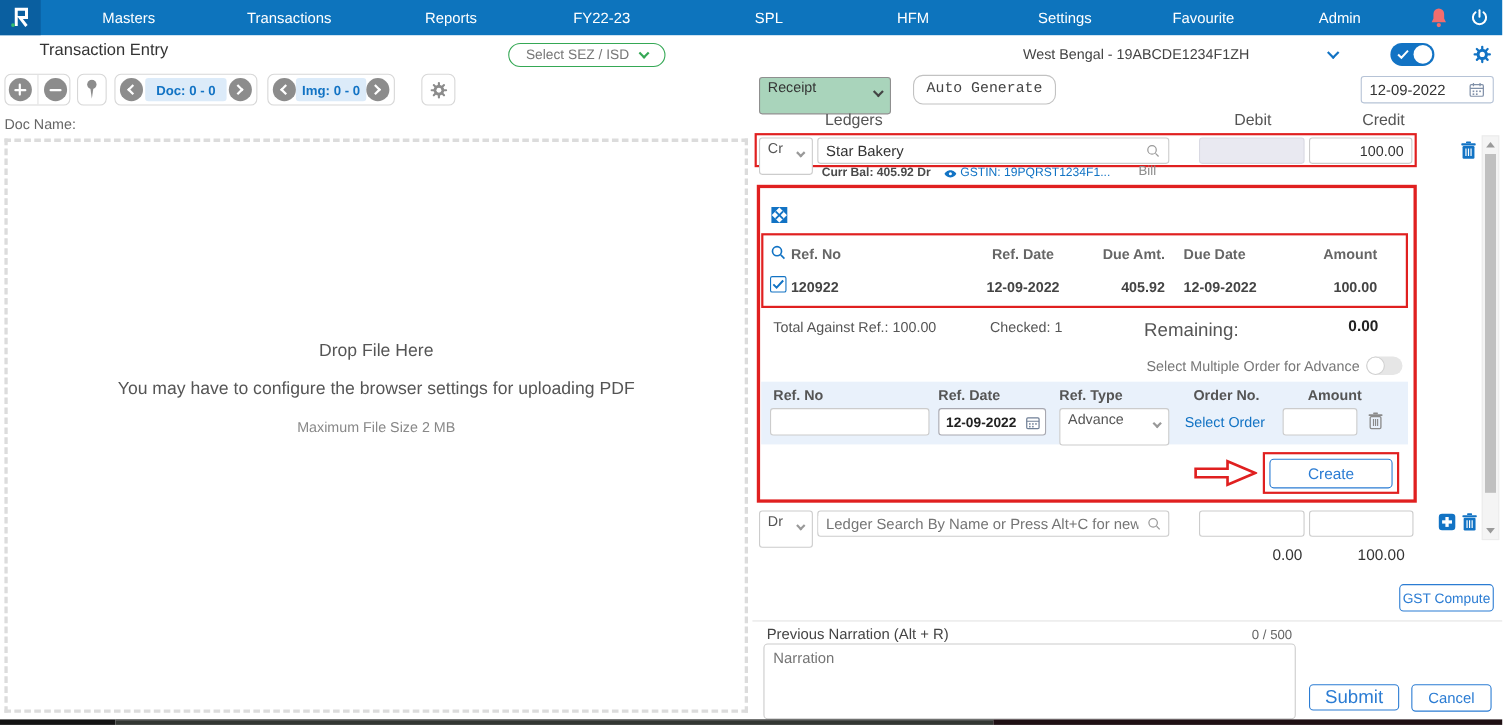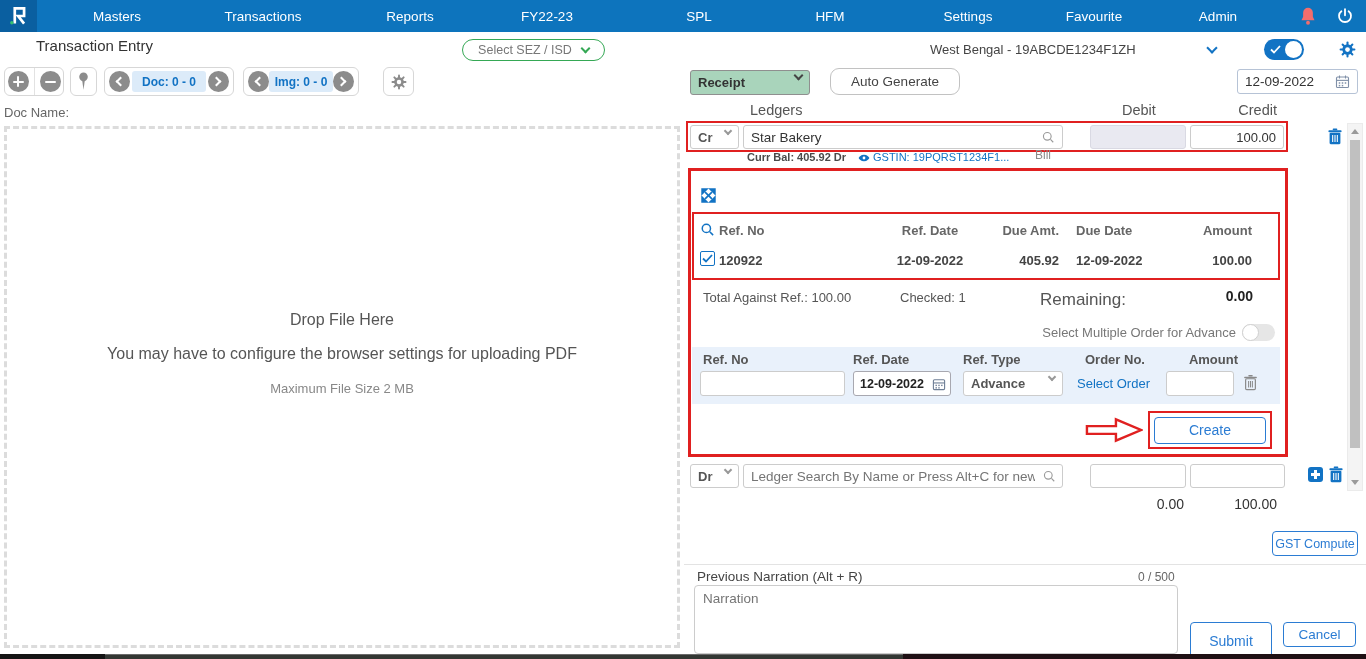--- a/index.html
+++ b/index.html
@@ -36,21 +36,21 @@
   .vdiv { width:1px; height:27px; background:#e2e2e2; }
 
   
   .dropzone { position:absolute; left:4px; top:126px; width:676px; height:522px; border:3px dashed #dcdcdc; }
   .dz1 { position:absolute; top:182px; width:100%; text-align:center; font-size:16px; color:#555; }
   .dz2 { position:absolute; top:216px; width:100%; text-align:center; font-size:16px; color:#555; }
   .dz3 { position:absolute; top:252px; width:100%; text-align:center; font-size:13px; color:#888; }
 
   
   .input { border:1px solid #ccc; border-radius:3px; background:#fff; height:24px; font-size:13px; color:#333; padding:0 7px; font-family:inherit; outline:none; }
-  .selectbox { display:flex; align-items:flex-start; justify-content:space-between; border:1px solid #ccc; border-radius:3px; background:#fff; padding:4px 7px; font-size:13px; color:#555; cursor:pointer;font-weight:bold; }
+  .selectbox { display:flex; align-items:flex-end; justify-content:space-between; border:1px solid #ccc; border-radius:3px; background:#fff; padding:16px 7px; font-size:13px; color:#555; cursor:pointer; }
   .btn-blue { border:1.5px solid #2b7cd3; color:#2b7cd3; background:#fff; border-radius:4px; display:flex; align-items:center; justify-content:center; font-size:13px; cursor:pointer; font-family:inherit; }
   .redbox { border:3px solid #e02020; }
   .hdr { font-size:14.5px; color:#555; }
   .small-lbl { font-size:13px; color:#555;font-weight:bold; }
 
   .scrollbar { position:absolute; left:1347px; top:123px; width:16px; height:368px; background:#f4f4f4; border:1px solid #ebebeb; }
   .sb-thumb { position:absolute; left:2px; top:16px; width:10px; height:308px; background:#c0c0c0; }
   .tri-up { position:absolute; left:3px; top:5px; width:0; height:0; border-left:4px solid transparent; border-right:4px solid transparent; border-bottom:5px solid #9a9a9a; }
   .tri-down { position:absolute; left:3px; bottom:5px; width:0; height:0; border-left:4px solid transparent; border-right:4px solid transparent; border-top:5px solid #9a9a9a; }
 
@@ -184,21 +184,21 @@
   <div class="dropzone">
     <div class="dz1">Drop File Here</div>
     <div class="dz2">You may have to configure the browser settings for uploading PDF</div>
     <div class="dz3">Maximum File Size 2 MB</div>
   </div>
 
   <div class="selectbox abs" style="left:690px; top:70px; width:120px; height:25px; background:#a9d4bb; border-color:#8f8f8f; color:#333">
     <span>Receipt</span>
     <span class="chev" style="color:#444; margin-top:-3px"></span>
   </div>
-  <button class="abs" style="left:830px; top:68px; width:130px; height:27px; background:#fff; border:1px solid #c2c2c2; border-radius:9px; font-size:13.5px; color:#444; font-family:Liberation Sans, sans-serif; cursor:pointer">Auto Generate</button>
+  <button class="abs" style="left:830px; top:68px; width:130px; height:27px; background:#fff; border:1px solid #c2c2c2; border-radius:9px; font-size:13.5px; color:#444; font-family:Liberation Mono, monospace; cursor:pointer">Auto Generate</button>
   <div class="abs" style="left:1237px; top:69px; width:121px; height:25px; border:1px solid #b6c3d6; border-radius:3px; display:flex; align-items:center; justify-content:space-between; padding:0 7px">
     <span style="font-size:13.5px; color:#333">12-09-2022</span>
     <svg width="15" height="15" viewBox="0 0 20 20">
       <rect x="2" y="4" width="16" height="14" rx="1.5" fill="none" stroke="#8090a8" stroke-width="1.5"></rect>
       <line x1="2" y1="8.5" x2="18" y2="8.5" stroke="#8090a8" stroke-width="1.5"></line>
       <line x1="6" y1="2" x2="6" y2="6" stroke="#8090a8" stroke-width="1.5"></line>
       <line x1="14" y1="2" x2="14" y2="6" stroke="#8090a8" stroke-width="1.5"></line>
       <g fill="#8090a8">
           <rect x="5" y="11" width="2" height="2"></rect>
           <rect x="9" y="11" width="2" height="2"></rect>
@@ -375,21 +375,21 @@
   <div class="abs" style="left:1104px; top:496px; width:80px; text-align:right; font-size:14px; color:#333">0.00</div>
   <div class="abs" style="left:1197px; top:496px; width:80px; text-align:right; font-size:14px; color:#333">100.00</div>
 
   <button class="btn-blue abs" style="left:1272px; top:531px; width:86px; height:25px; font-size:12.5px">GST Compute</button>
 
   <div class="abs" style="left:684px; top:564px; width:682px; height:1px; background:#e3e3e3"></div>
 
   <div class="abs" style="left:697px; top:569px; font-size:13.5px; color:#444">Previous Narration (Alt + R)</div>
   <div class="abs" style="left:1138px; top:570px; font-size:12px; color:#666">0 / 500</div>
   <textarea class="abs" style="left: 694px; top: 585px; width: 484px; height: 69px; border: 1px solid rgb(204, 204, 204); border-radius: 4px; resize: none; font-family: inherit; font-size: 13.5px; color: rgb(51, 51, 51); padding: 5px 8px; outline: none;" placeholder="Narration"></textarea>
-  <button class="btn-blue abs" style="left:1190px; top:622px; width:82px; height:38px; font-size:14px">Submit</button>
+  <button class="btn-blue abs" style="left:1190px; top:622px; width:82px; height:24px; font-size:17px">Submit</button>
   <button class="btn-blue abs" style="left:1283px; top:622px; width:73px; height:25px; font-size:13.5px">Cancel</button>
 
   <div class="scrollbar">
     <div class="tri-up"></div>
     <div class="sb-thumb"></div>
     <div class="tri-down"></div>
   </div>
 
   <div class="bottom-strip" style="left:0; width:105px; background:#141414"></div>
   <div class="bottom-strip" style="left:105px; width:798px; background:#333733; border-top:1px solid #6a6a6a"></div>

